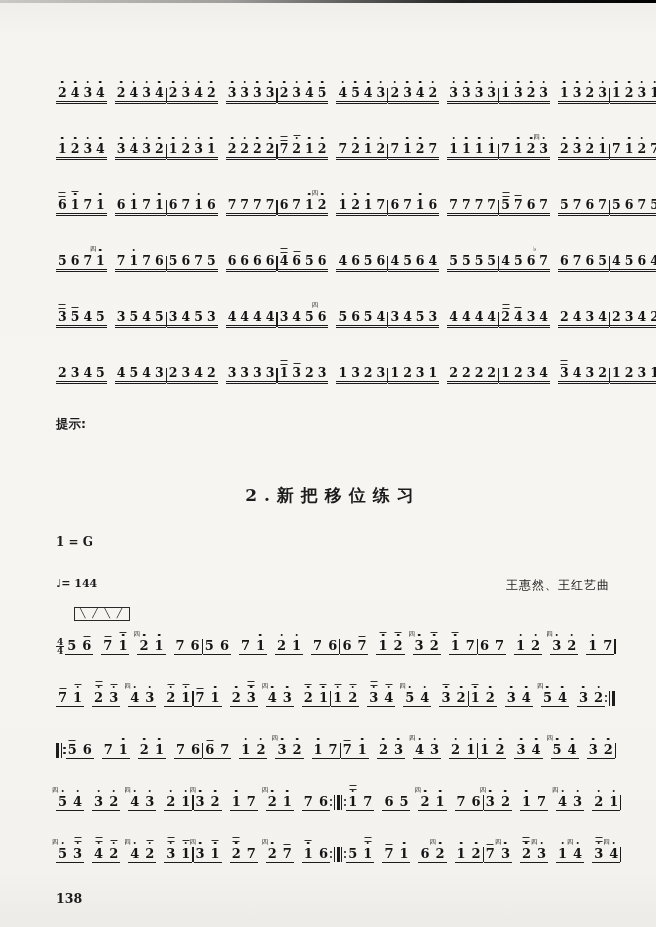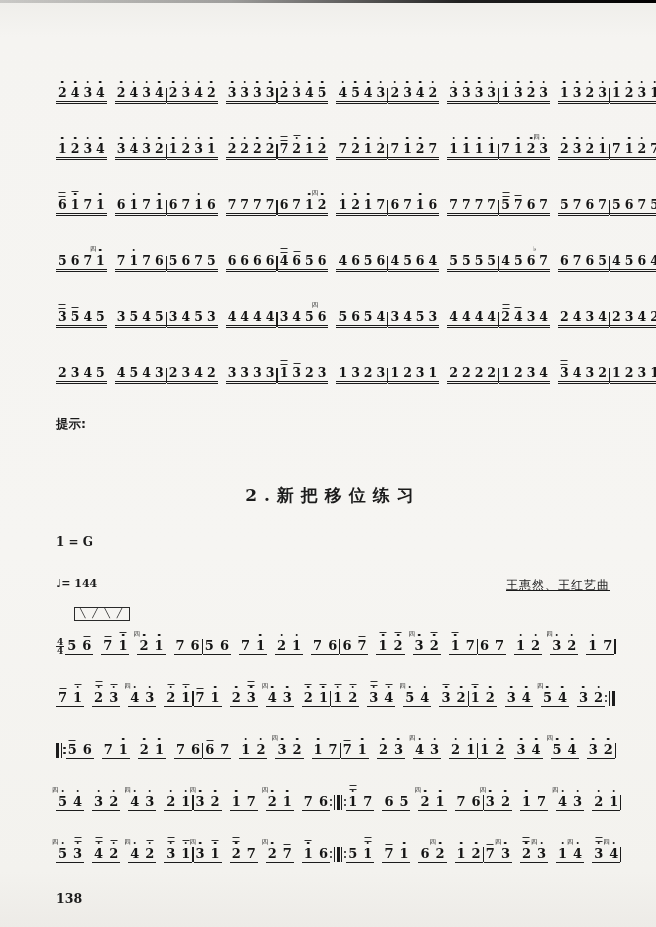--- a/index.html
+++ b/index.html
@@ -43,21 +43,21 @@
 
   
   .hints{margin-top:11px;font-size:12.5px;line-height:20px;}
   .hint-title{font-weight:700;}
   .hint-item{padding-left:26px;}
   .sec-title{margin-top:50px;text-align:center;font-family:"DejaVu Serif",serif;
         font-weight:700;font-size:17px;letter-spacing:7px;}
   .keyrow{margin-top:28px;font-family:"DejaVu Serif",serif;font-weight:700;font-size:12px;}
   .temporow{margin-top:28px;display:flex;justify-content:space-between;align-items:flex-start;}
   .tempo{font-family:"DejaVu Serif",serif;font-weight:700;font-size:11px;}
-  .composer{font-size:12px;letter-spacing:1px;text-decoration:underline;}
+  .composer{font-size:12px;letter-spacing:1px;}
   .bowbox{margin:13px 0 6px 18px;display:inline-block;border:1px solid #2a2a2a;
         padding:0 5px;height:12px;line-height:11px;font-size:9px;letter-spacing:2px;color:#2a2a2a;}
   #p2{margin-top:4px;}
   .pagenum{margin-top:12px;font-family:"DejaVu Serif",serif;font-weight:700;font-size:12.5px;}
 </style>
 </head>
 <body>
 
 <div class="page">
   <div class="scan-edge"></div>

